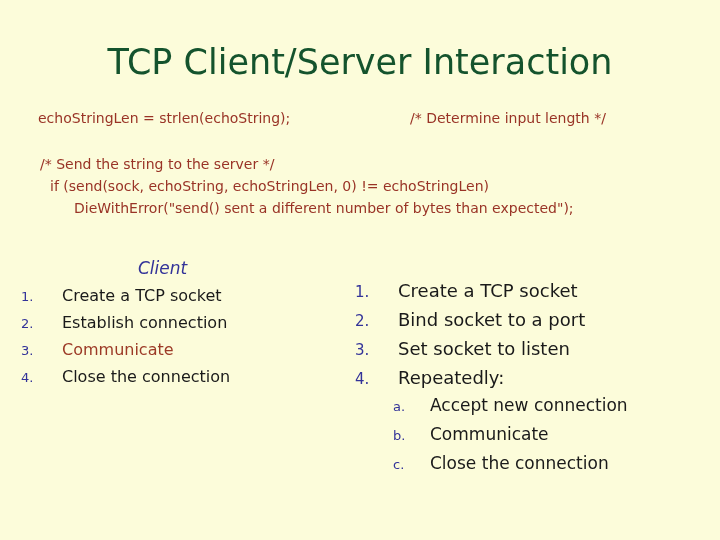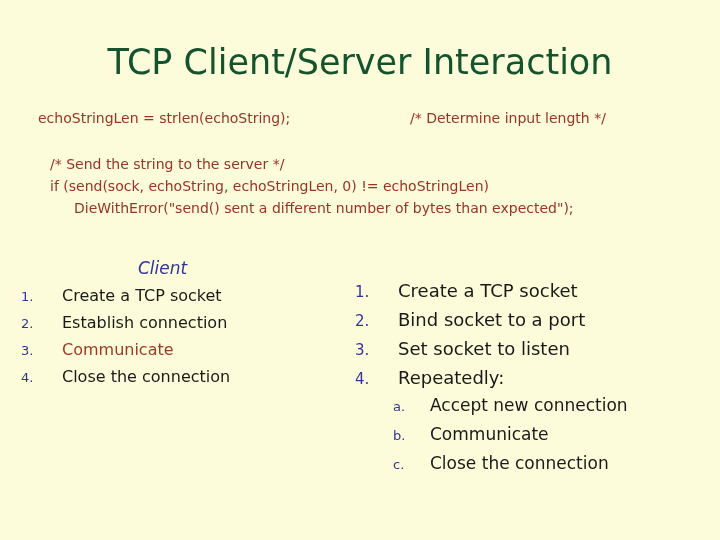--- a/index.html
+++ b/index.html
@@ -21,21 +21,21 @@
   }
 
   .code {
     position: absolute;
     font-size: 14px;
     color: #993326;
     white-space: pre;
   }
   .code-stmt    { left: 38px;  top: 110px; }
   .code-comment { left: 410px; top: 110px; }
-  .code-l1      { left: 50px;  top: 156px; }
+  .code-l1      { left: 40px;  top: 156px; }
   .code-l2      { left: 50px;  top: 178px; }
   .code-l3      { left: 74px;  top: 200px; }
 
   .section-heading {
     position: absolute;
     color: #333399;
     font-size: 17px;
     text-align: center;
     white-space: nowrap;
     font-style: italic;

